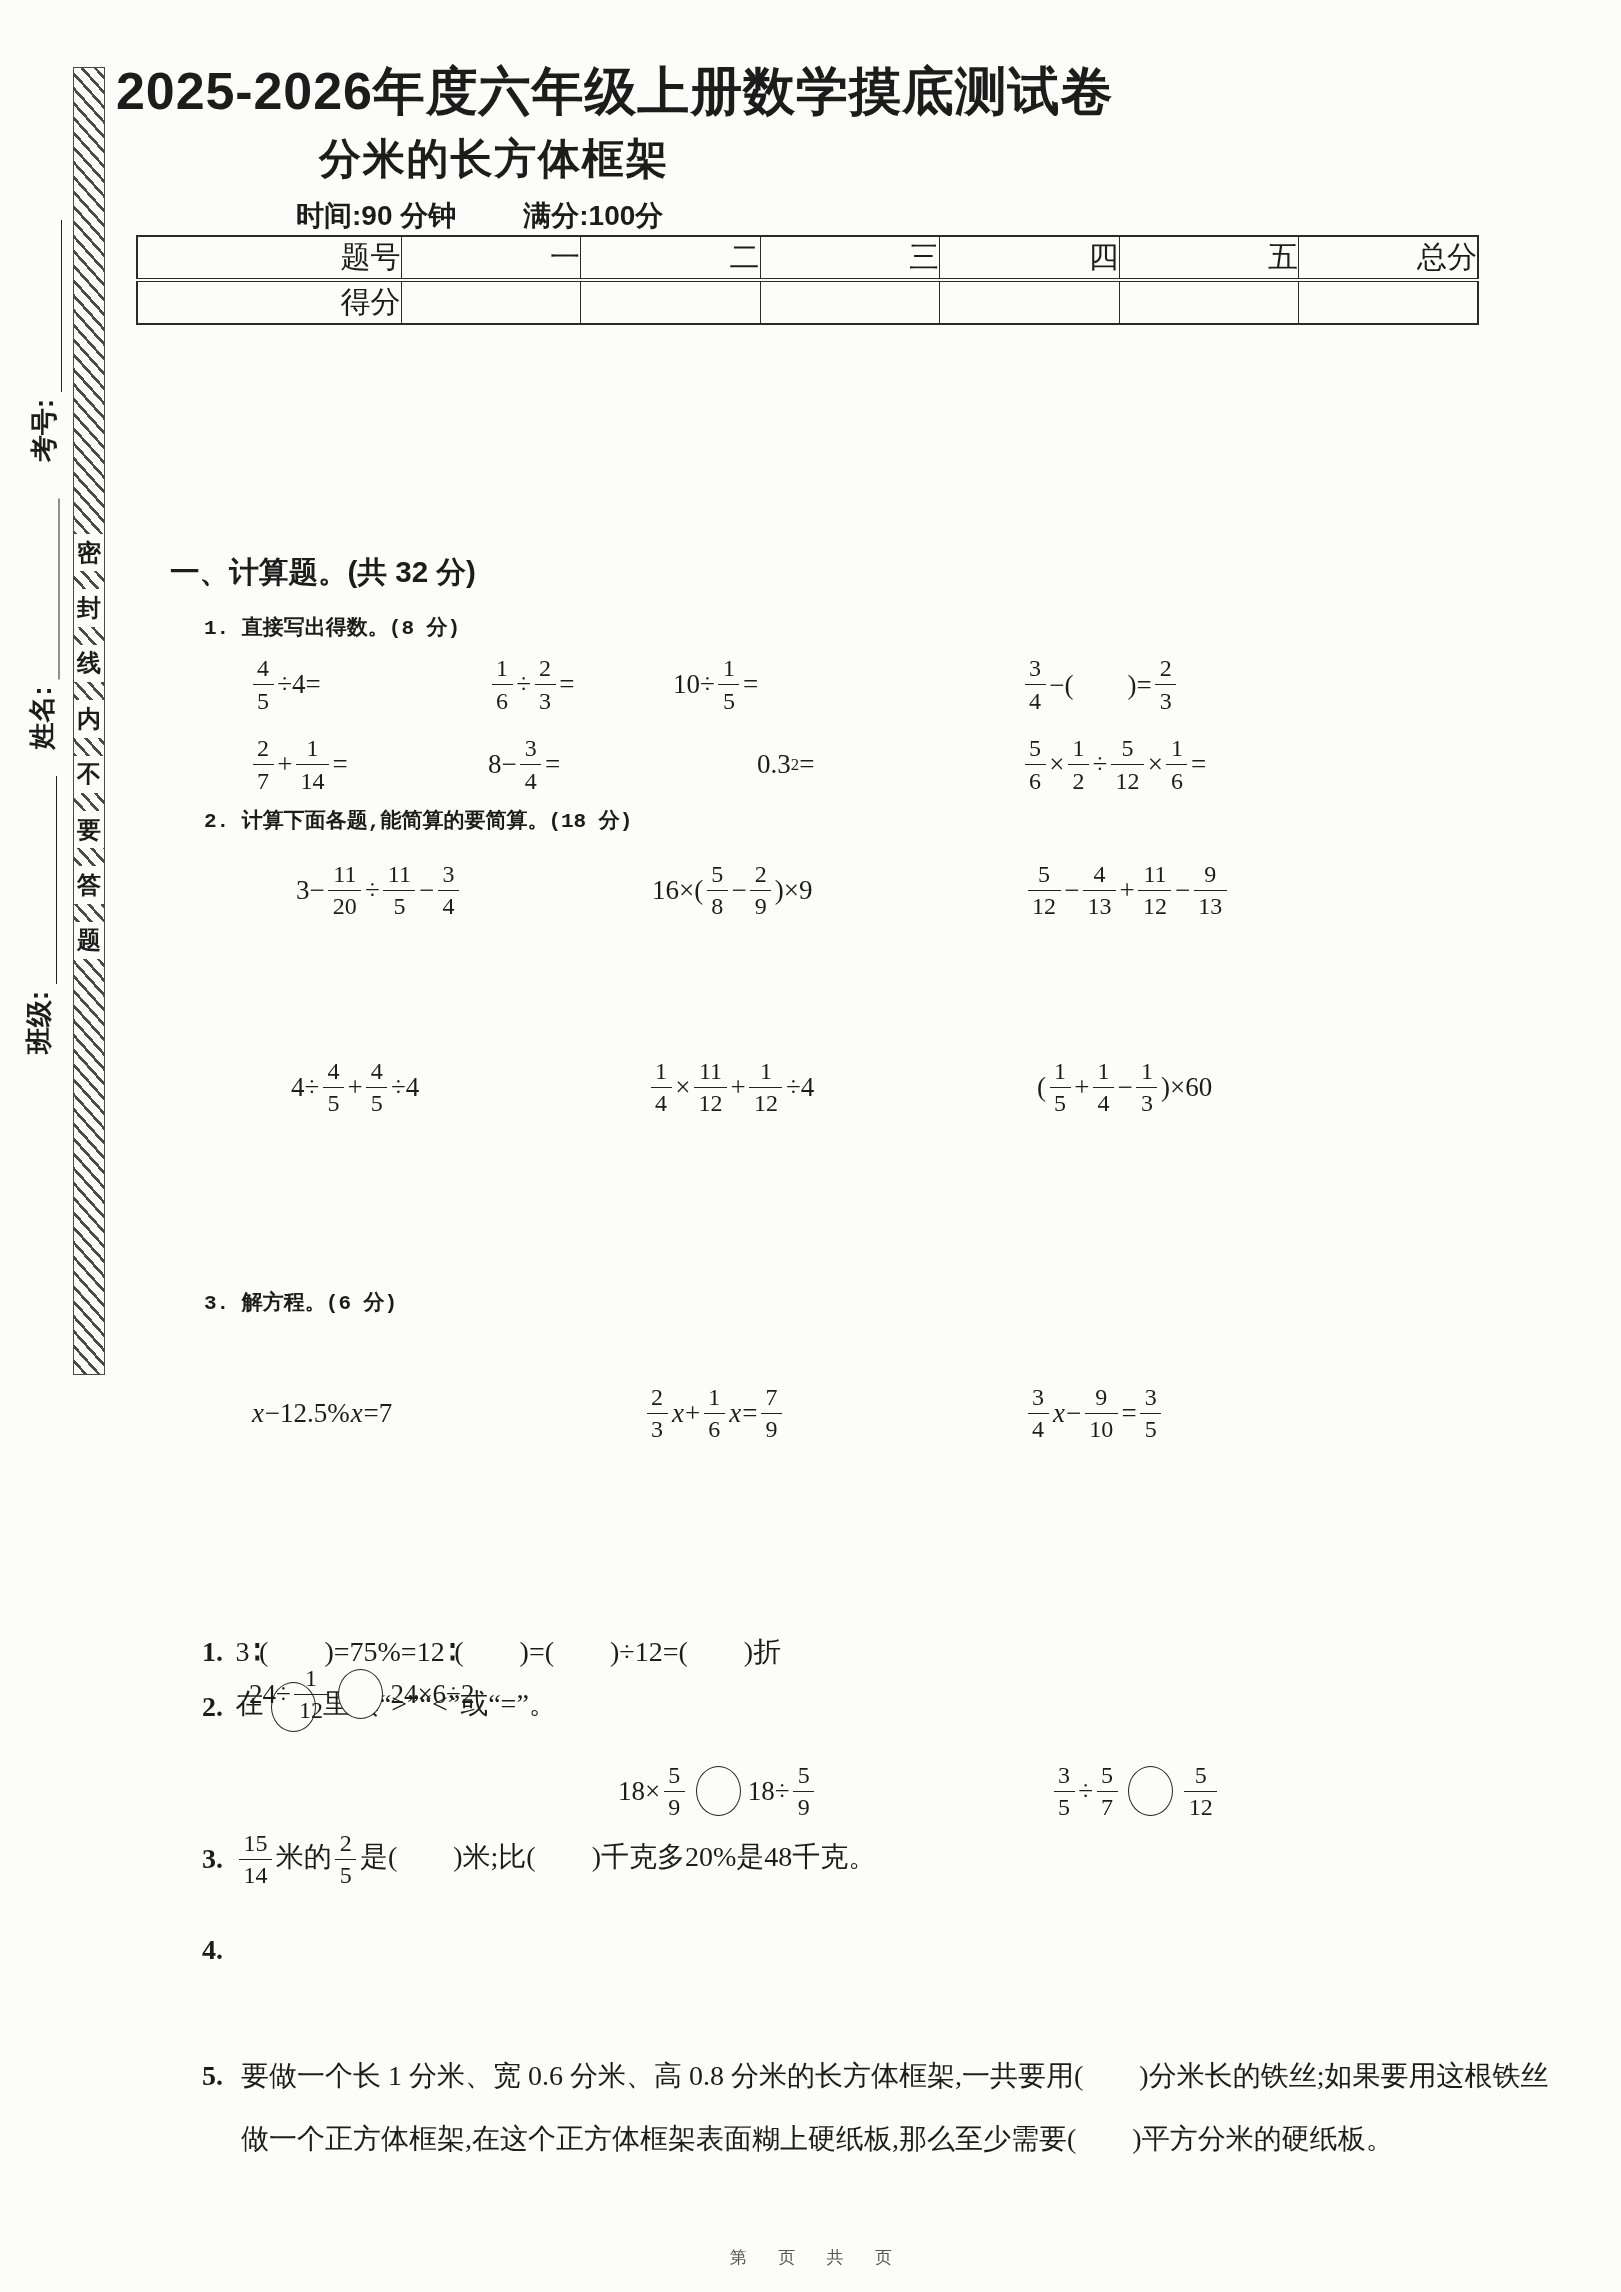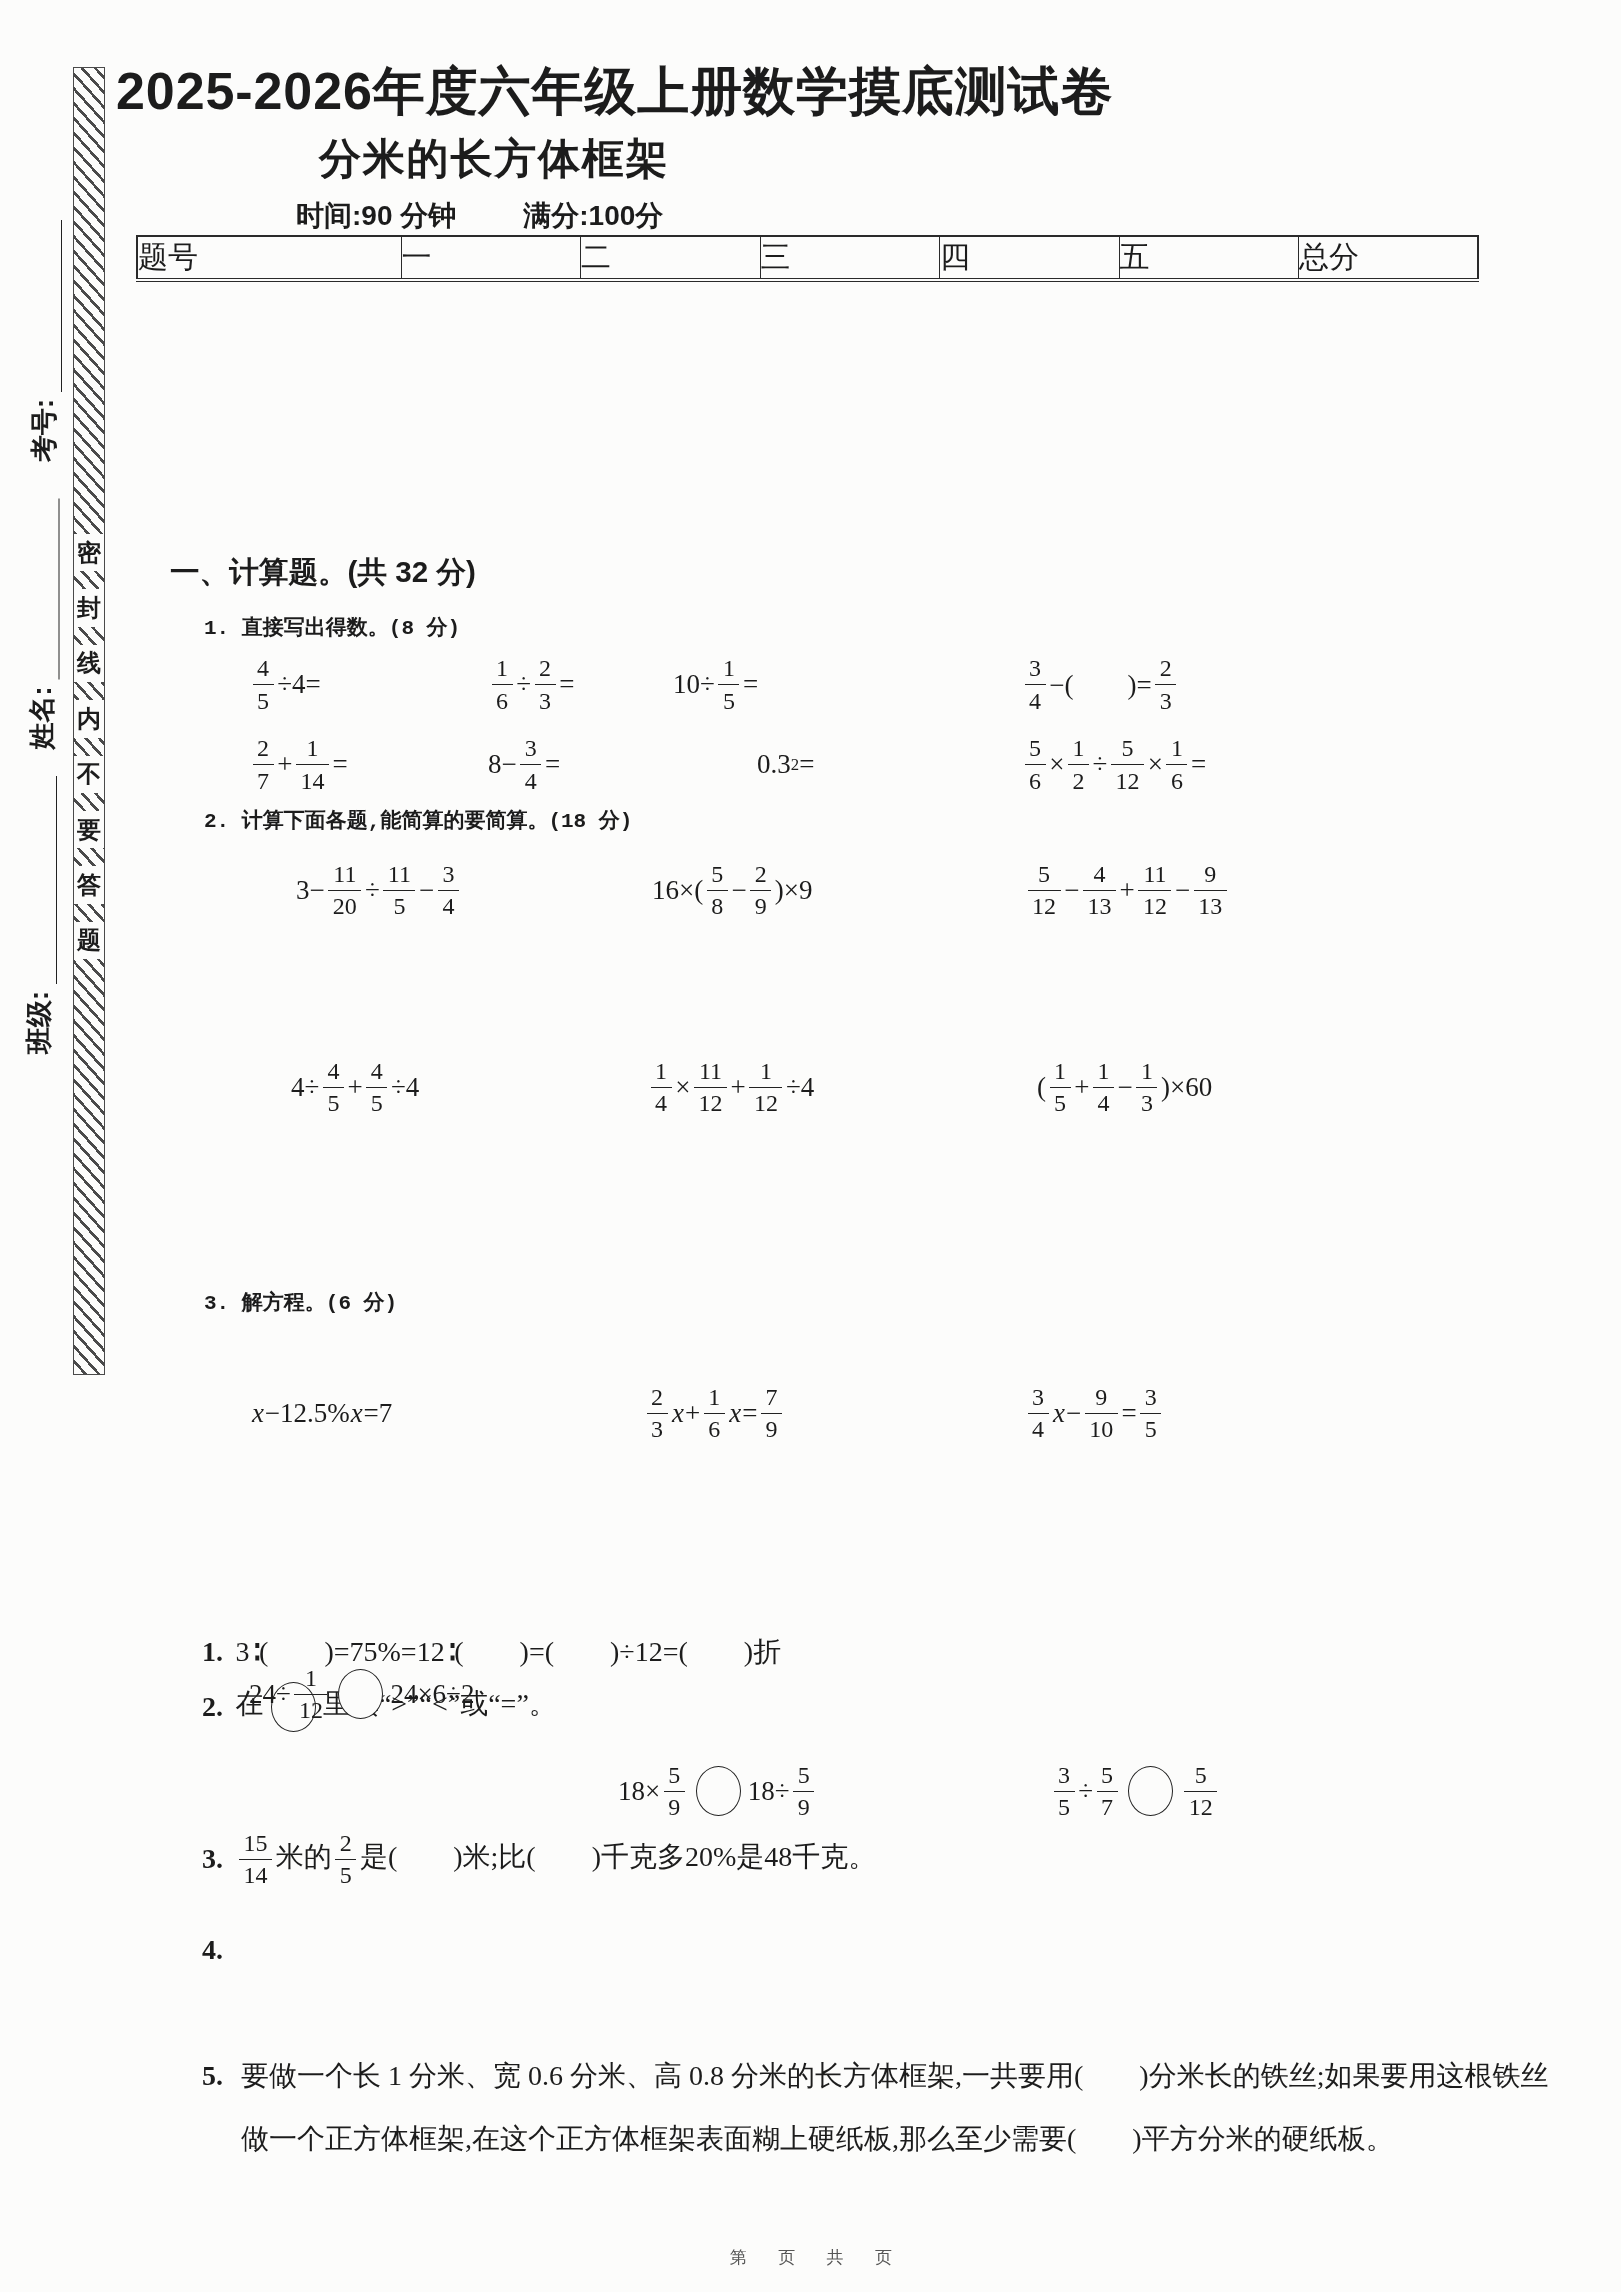--- a/index.html
+++ b/index.html
@@ -24,21 +24,21 @@
       font-family:"Liberation Sans",sans-serif;}
   .subtitle{position:absolute;left:319px;top:131px;font-size:42px;font-weight:900;letter-spacing:1.8px;
       font-family:"Liberation Sans",sans-serif;}
   .meta{position:absolute;left:296px;top:197px;font-size:28px;font-weight:bold;
       font-family:"Liberation Sans",sans-serif;}
   .meta .gap{display:inline-block;width:67px;}
 
   
   .score-table{position:absolute;left:136px;top:235px;width:1343px;border-collapse:collapse;
       table-layout:fixed;font-size:30px;font-family:"Liberation Sans",sans-serif;}
-  .score-table td{border:1.8px solid #2a2a2a;height:41px;text-align:left;padding:0;}
+  .score-table td{border:1.8px solid #2a2a2a;height:41px;text-align:right;padding:0;}
   .score-table tr:first-child td{border-bottom:4.5px double #2a2a2a;}
   .score-table{border:2.7px solid #2a2a2a;}
 
   
   .h1{position:absolute;font-size:29.6px;font-weight:900;font-family:"Liberation Sans",sans-serif;}
   .q{position:absolute;font-size:21px;font-weight:bold;font-family:Liberation Mono, monospace;
       display:flex;align-items:center;}
 
   
   .expr{position:absolute;height:75px;display:flex;align-items:center;font-size:27px;white-space:nowrap;}
@@ -109,20 +109,29 @@
     <tbody>
         <tr>
       <td>题号</td>
       <td>一</td>
       <td>二</td>
       <td>三</td>
       <td>四</td>
       <td>五</td>
       <td>总分</td>
     </tr>
+    <tr>
+      <td>得分</td>
+      <td></td>
+      <td></td>
+      <td></td>
+      <td></td>
+      <td></td>
+      <td></td>
+    </tr>
   </tbody>
     </table>
 
   <div class="h1" style="left:170px;top:552px">一、计算题。(共 32 分)</div>
   <div class="q" style="left:204px;top:613px">1. 直接写出得数。(8 分)</div>
 
   <div class="expr" style="left:249px;top:647px"><span class="frac">
         <span class="num">4</span>
         <span class="den">5</span>
       </span>÷4=</div>

